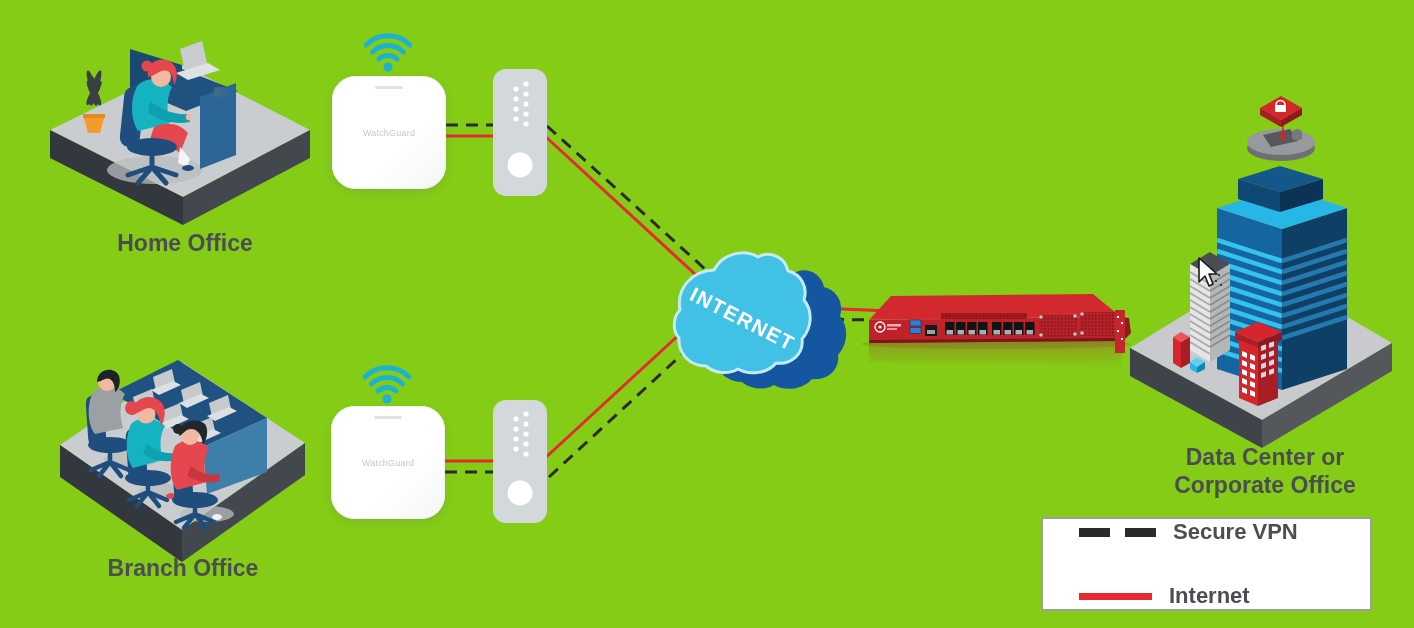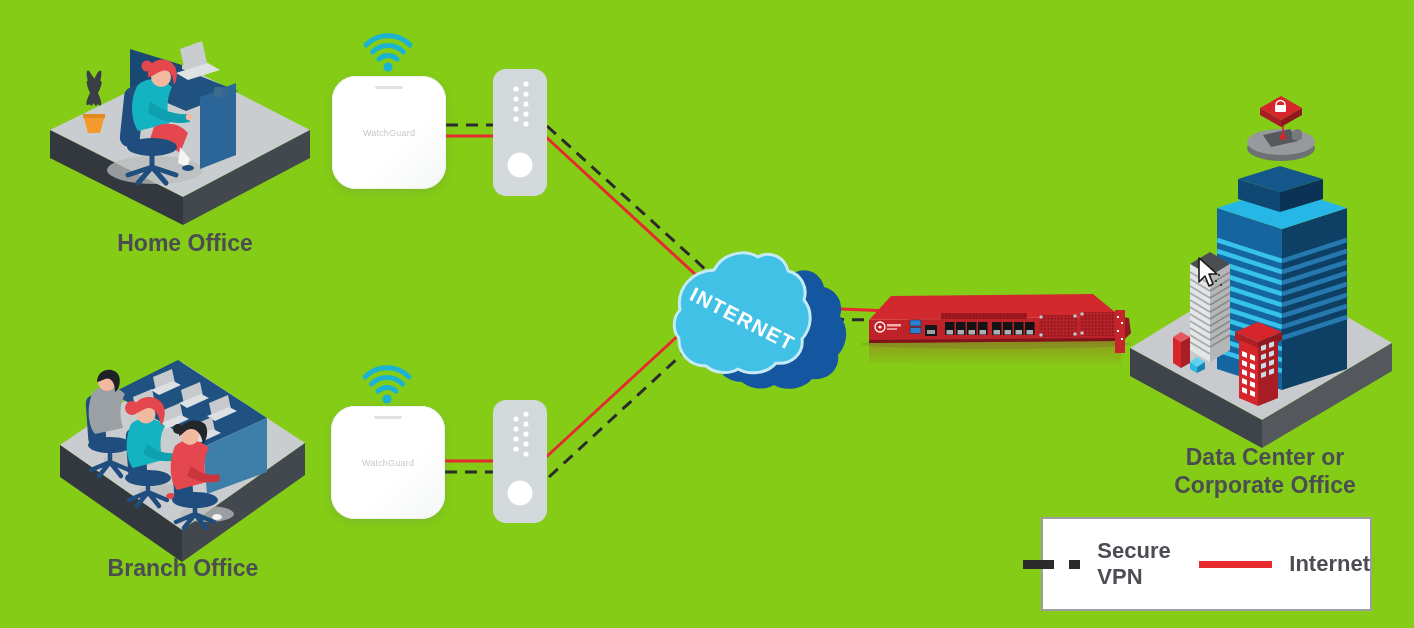--- a/index.html
+++ b/index.html
@@ -17,22 +17,22 @@
       background:linear-gradient(135deg,#ffffff 60%,#F4F6F6);
       box-shadow:0 3px 8px rgba(100,110,115,.20), inset 0 0 0 1px #EFF1F1;}
   .ap-slot{position:absolute;top:10px;left:50%;transform:translateX(-50%);
            width:28px;height:3px;background:#E0E3E4;border-radius:2px;}
   .ap-logo{position:absolute;top:50%;left:0;right:0;transform:translateY(-50%);
            text-align:center;font-size:9px;color:#C4C8CB;letter-spacing:.2px;}
 
   
   .legend{position:absolute;left:1041px;top:517px;width:331px;height:94px;
           border:2px solid #9E9E9E;background:#fff;box-sizing:border-box;
-          display:flex;justify-content:flex-end;gap:9px;
-          padding-left:52px;}
+          display:flex;flex-direction:column;justify-content:space-between;gap:9px;
+          padding-left:36px;}
   .legend-row{display:flex;align-items:center;gap:17px;}
   .legend-swatch-dashed{width:77px;height:9px;
       background:repeating-linear-gradient(90deg,#2b2b2b 0 31px,transparent 31px 46px);}
   .legend-swatch-solid{width:73px;height:7px;background:#E62A30;}
   .legend-label{font-weight:bold;font-size:22px;color:#4B4D52;}
 </style>
 </head>
 <body>
 
 <div id="canvas">

